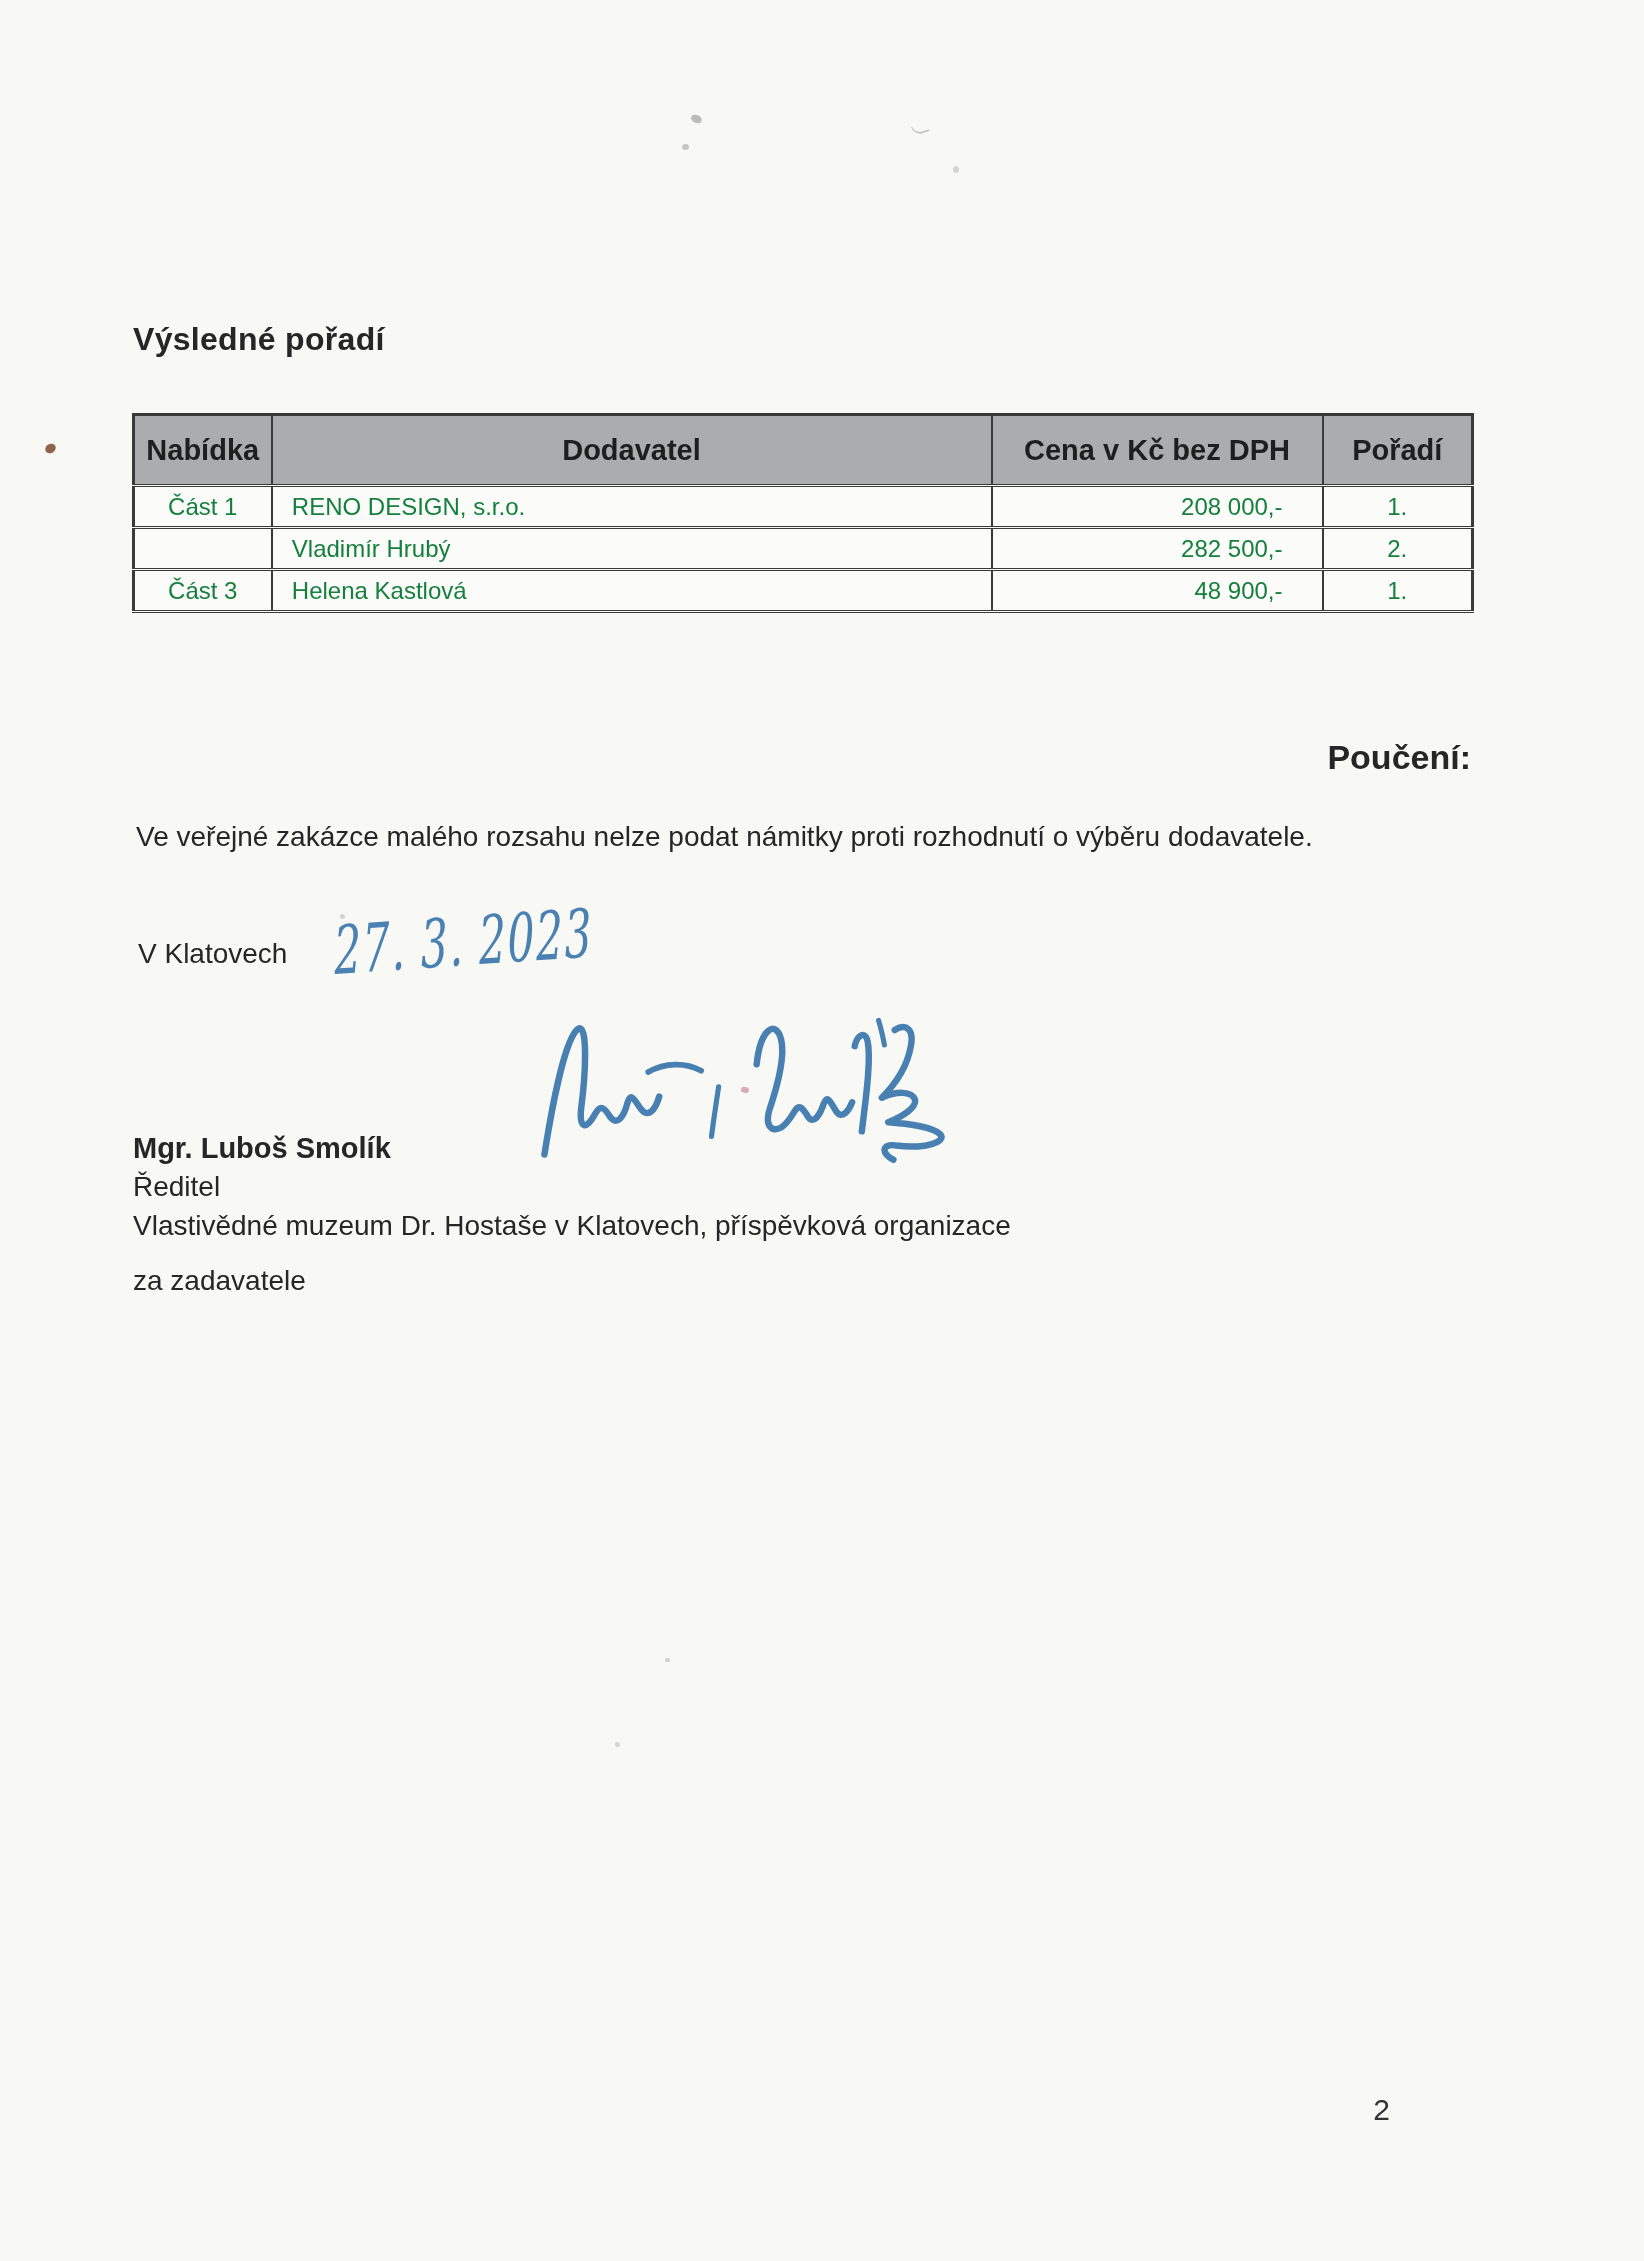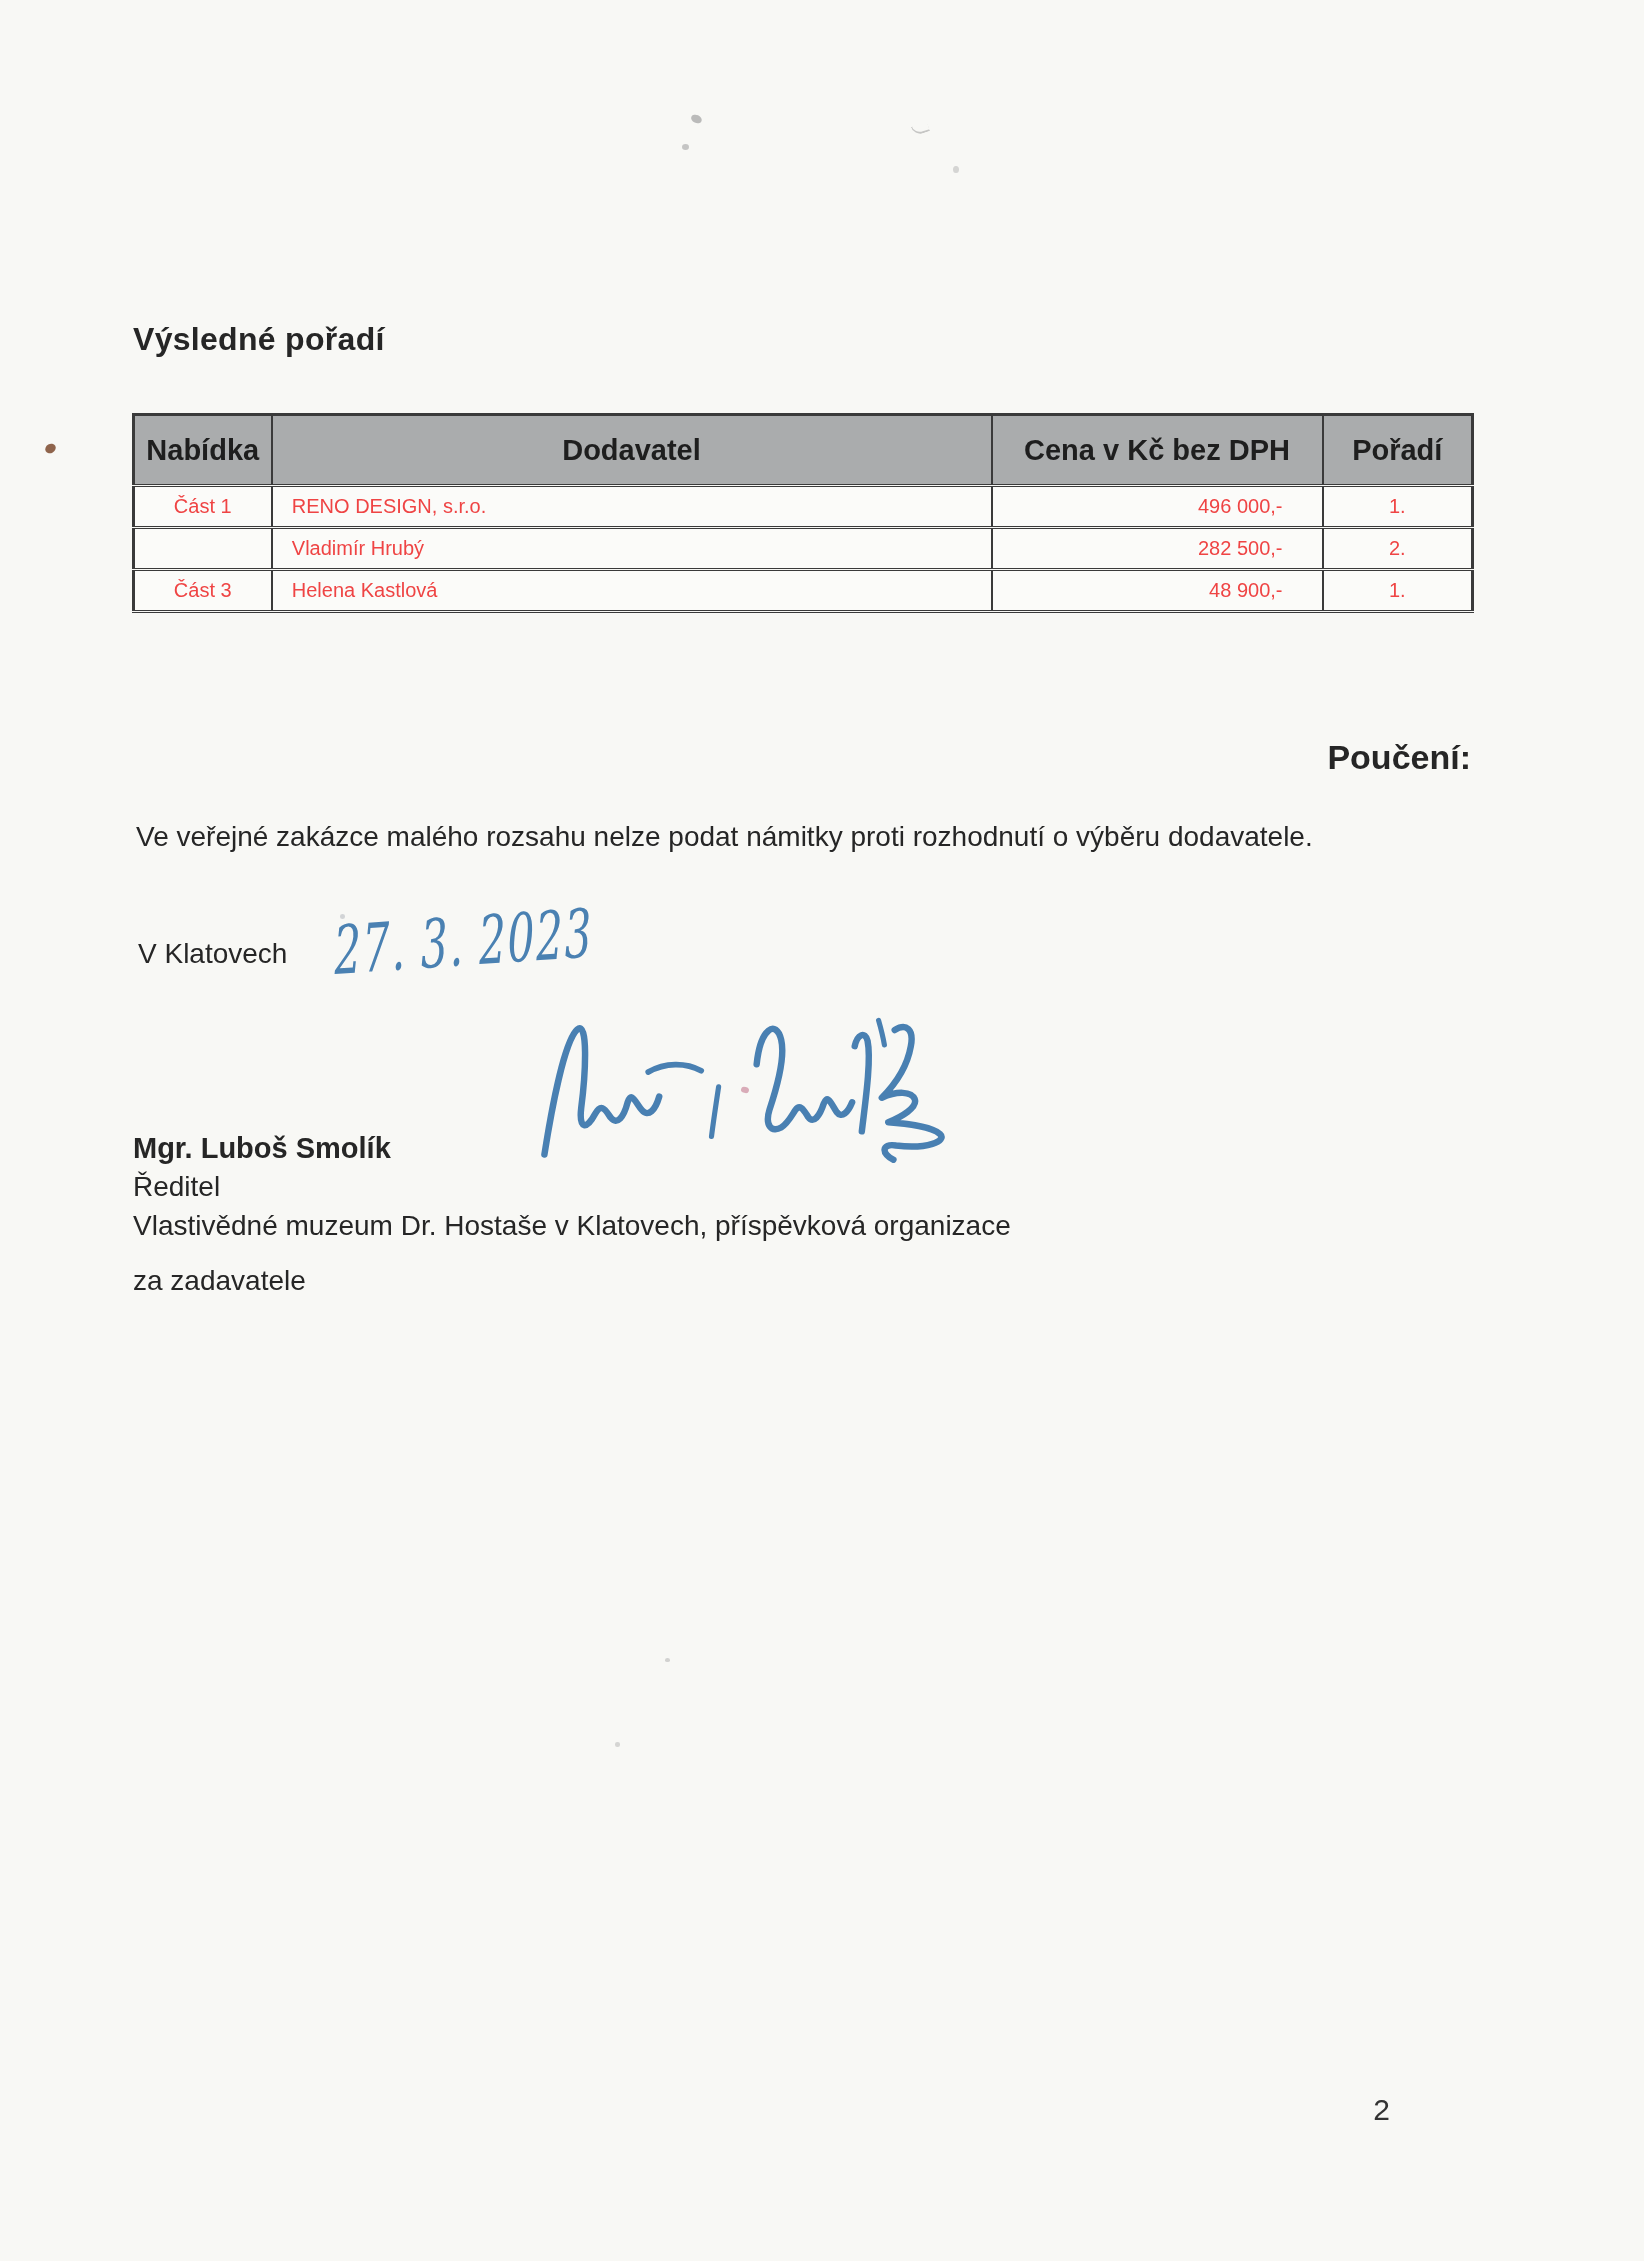--- a/index.html
+++ b/index.html
@@ -28,21 +28,21 @@
     border-right:2.6px solid var(--border-ink,#3a3a3a);
     overflow:hidden;white-space:nowrap;
   }
   table.results thead th{
     background:var(--header-gray,#aaacad);
     height:66px;font-size:29px;font-weight:bold;
     border-bottom:2.6px solid var(--border-ink,#3a3a3a);
     color:#1e1e1e;
   }
   table.results tbody td{
-    height:37px;font-size:20px;color:#ef4444;
+    height:37px;font-size:24px;color:#15803d;
     border-top:3.9px double var(--border-ink,#3a3a3a);
     border-bottom:3.9px double var(--border-ink,#3a3a3a);
     background:#fbfbf9;
   }
   .al-c{text-align:center;}
   .cell-dodavatel{text-align:left;padding-left:19.3px;}
   .cell-cena{text-align:right;padding-right:39px;}
   
   .notice-title{
     position:absolute;left:132px;top:738px;width:1339px;
@@ -97,21 +97,21 @@
         <th class="al-c">Nabídka</th>
         <th class="al-c">Dodavatel</th>
         <th class="al-c">Cena v Kč bez DPH</th>
         <th class="al-c">Pořadí</th>
       </tr>
     </thead>
     <tbody>
       <tr>
         <td class="al-c">Část 1</td>
         <td class="cell-dodavatel">RENO DESIGN, s.r.o.</td>
-        <td class="cell-cena">496 000,-</td>
+        <td class="cell-cena">208 000,-</td>
         <td class="al-c">1.</td>
       </tr>
       <tr>
         <td class="al-c"></td>
         <td class="cell-dodavatel">Vladimír Hrubý</td>
         <td class="cell-cena">282 500,-</td>
         <td class="al-c">2.</td>
       </tr>
       <tr>
         <td class="al-c">Část 3</td>

